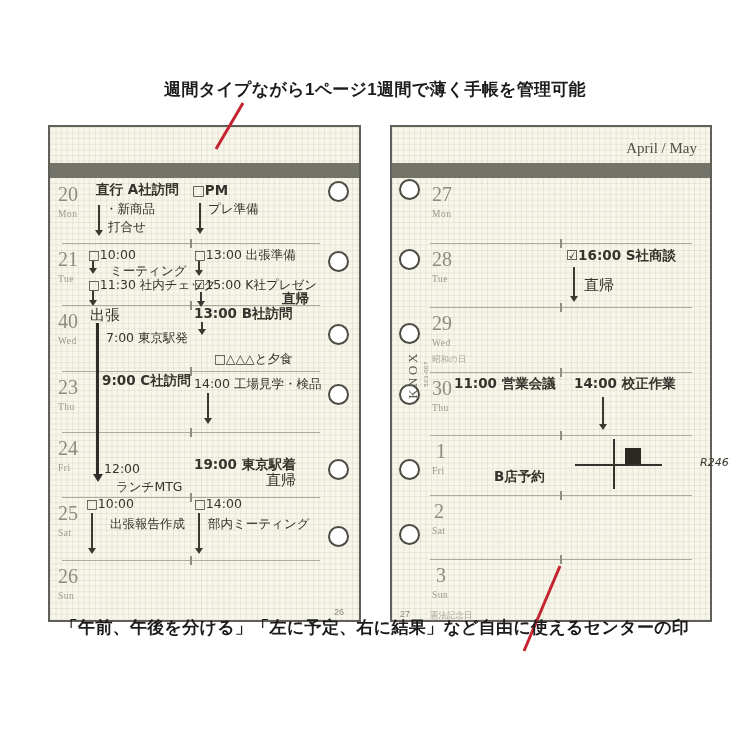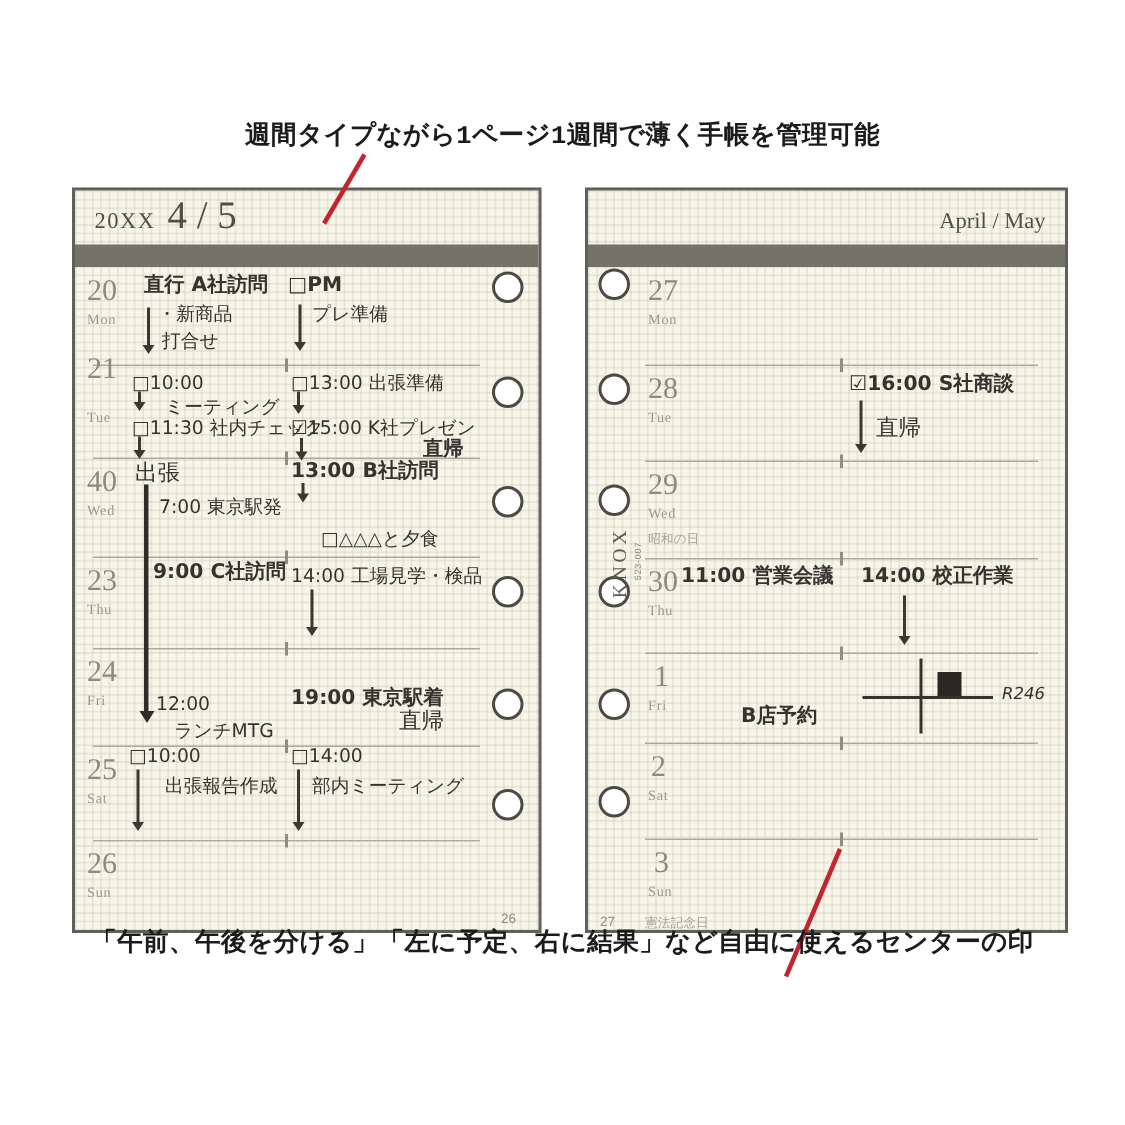--- a/index.html
+++ b/index.html
@@ -4,21 +4,21 @@
 <style>
   html,body { margin:0; padding:0; background:#ffffff; }
   .canvas {
     position:relative; width:750px; height:750px; background:#ffffff;
     font-family:"Liberation Sans", sans-serif; overflow:hidden;
   }
   .annot {
     position:absolute; left:0; width:750px; text-align:center;
     font-weight:700; font-size:17px; color:#1b1b1b; letter-spacing:0.3px;
   }
-  .annot.top { top:78px;font-family:Liberation Mono, monospace; }
+  .annot.top { top:78px; }
   .annot.bottom { top:616px; }
 
   .page {
     position:absolute; top:125px; height:497px; box-sizing:border-box;
     background-color:#f8f6ea;
     background-image:
       linear-gradient(to right, rgba(176,174,146,0.22) 1px, transparent 1px),
       linear-gradient(to bottom, rgba(176,174,146,0.22) 1px, transparent 1px);
     background-size:5.6px 5.6px;
     border:2px solid #60605a;
@@ -63,42 +63,38 @@
                   border-left:4px solid transparent; border-right:4px solid transparent;
                   border-top:6px solid #3a3831; }
   .tripline { position:absolute; left:46px; top:196px; width:3px; height:152px; background:#2f2d27; }
   .tripline::after { content:""; position:absolute; left:-3.5px; bottom:-7px; width:0; height:0;
                   border-left:5px solid transparent; border-right:5px solid transparent;
                   border-top:8px solid #2f2d27; }
 
   .road { position:absolute; background:#34322c; }
   .bldg { position:absolute; background:#2a2823; }
   .maplabel { position:absolute; font-size:11px; font-style:italic; color:#35332d;
-              font-family:"DejaVu Sans", sans-serif; }
+              font-family:"DejaVu Sans", sans-serif;padding-left:32px; }
 
   .knox { position:absolute; left:-19px; top:240px; width:80px; text-align:center;
           transform:rotate(-90deg); font-family:"Liberation Serif", serif;
           font-size:13px; letter-spacing:2.5px; color:#5b5a50; }
   .knoxcode { position:absolute; left:6px; top:244px; width:56px; text-align:center;
           transform:rotate(-90deg); font-size:6px; color:#8d8b7d; letter-spacing:0.5px; }
 
   svg.overlay { position:absolute; left:0; top:0; pointer-events:none; }
 </style>
 </head>
 <body>
 
 <div class="canvas">
 
   <div class="annot top">週間タイプながら1ページ1週間で薄く手帳を管理可能</div>
 
   <div class="page left">
-    <div class="header-left">
-      <span class="yr">20XX</span>
-      <span class="md">4 / 5</span>
-    </div>
     <div class="bar"></div>
 
     <div class="sep" style="top:116px">
         <div class="tick"></div>
       </div>
     <div class="sep" style="top:178px">
         <div class="tick"></div>
       </div>
     <div class="sep" style="top:244px">
         <div class="tick"></div>
@@ -115,21 +111,21 @@
 
     <div class="hole" style="top:54px"></div>
     <div class="hole" style="top:124px"></div>
     <div class="hole" style="top:197px"></div>
     <div class="hole" style="top:257px"></div>
     <div class="hole" style="top:332px"></div>
     <div class="hole" style="top:399px"></div>
 
     <span class="date" style="left:8px;top:56px">20</span>
     <span class="dow" style="left:8px;top:82px">Mon</span>
-    <span class="date" style="left:8px;top:108px">21</span>
+    <span class="date" style="left:8px;top:121px">21</span>
     <span class="dow" style="left:8px;top:147px">Tue</span>
     <span class="date" style="left:8px;top:183px">40</span>
     <span class="dow" style="left:8px;top:209px">Wed</span>
     <span class="date" style="left:8px;top:249px">23</span>
     <span class="dow" style="left:8px;top:275px">Thu</span>
     <span class="date" style="left:8px;top:310px">24</span>
     <span class="dow" style="left:8px;top:336px">Fri</span>
     <span class="date" style="left:8px;top:375px">25</span>
     <span class="dow" style="left:8px;top:401px">Sat</span>
     <span class="date" style="left:8px;top:438px">26</span>

